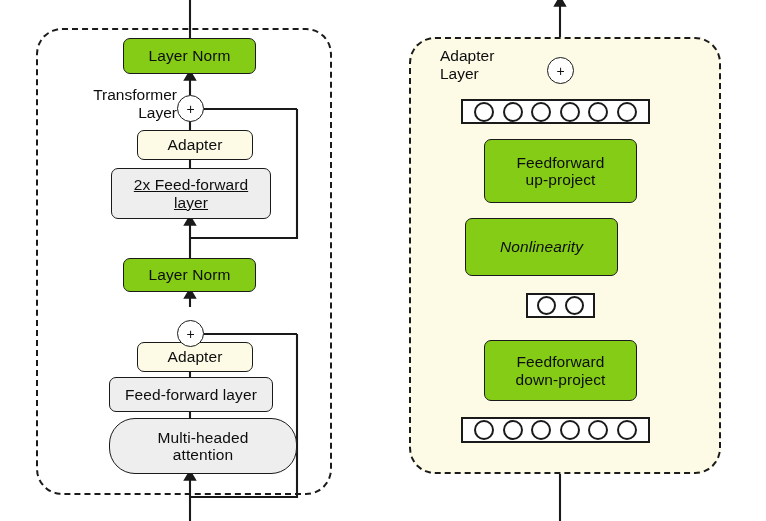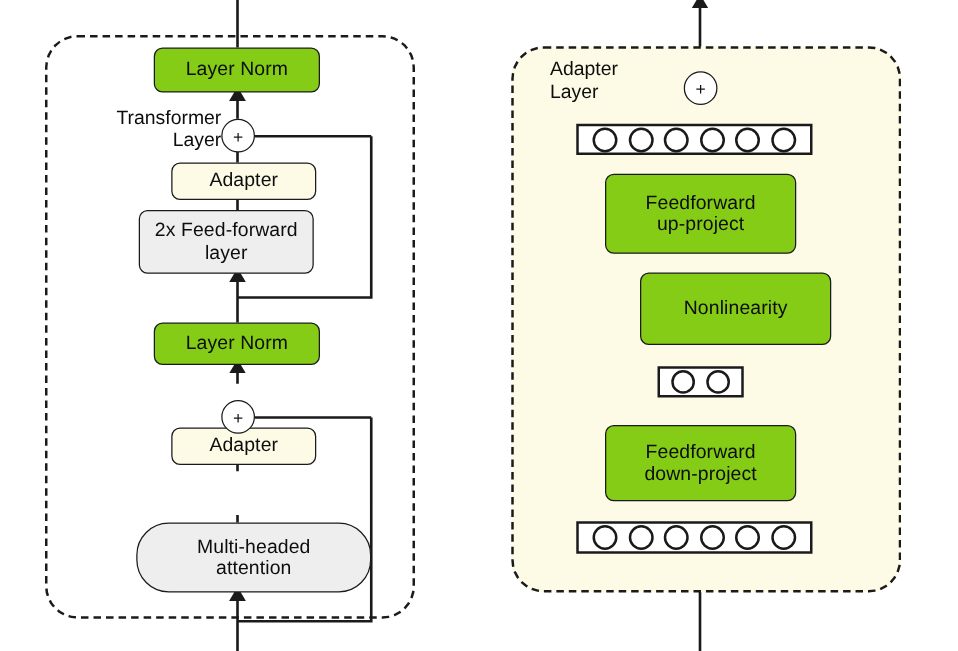--- a/index.html
+++ b/index.html
@@ -164,29 +164,30 @@
 
   <div class="panel-label" style="left:57px; top:86px; width:120px;text-align:right;">Transformer
 Layer</div>
 
   <div class="node-box fill-green" style="left:123px; top:38px; width:133px; height:36px;">Layer Norm</div>
 
   <div class="plus-node" style="left:177px; top:95px;">+</div>
 
   <div class="node-box fill-cream" style="left:137px; top:130px; width:116px; height:30px;">Adapter</div>
 
-  <div class="node-box fill-gray" style="left:111px; top:168px; width:140px; height:51px; white-space:pre-line;">2x Feed-forward
+  <div class="node-box fill-gray" style="left:111px; top:168px; width:160px; height:51px; white-space:pre-line;text-decoration:underline;">2x Feed-forward
 layer</div>
 
   <div class="node-box fill-green" style="left:123px; top:258px; width:133px; height:34px;">Layer Norm</div>
 
   <div class="plus-node" style="left:177px; top:320px;">+</div>
 
   <div class="node-box fill-cream" style="left:137px; top:342px; width:116px; height:30px;">Adapter</div>
 
+  <div class="node-box fill-gray" style="left:109px; top:377px; width:164px; height:35px;">Feed-forward layer</div>
 
   <div class="node-box fill-gray" style="left:109px; top:418px; width:188px; height:56px; white-space:pre-line;border-radius:26px;">Multi-headed
 attention</div>
 
   <div class="panel-label" style="left:440px; top:47px; width:110px;">Adapter
 Layer</div>
 
   <div class="plus-node" style="left:547px; top:57px;">+</div>
 
   <div class="vec-box" style="left:461px; top:99px; width:189px; height:25px; padding:0 7px;">
@@ -194,21 +195,21 @@
       <span class="dot"></span>
       <span class="dot"></span>
       <span class="dot"></span>
       <span class="dot"></span>
       <span class="dot"></span>
     </div>
 
   <div class="node-box fill-green" style="left:484px; top:139px; width:153px; height:64px; white-space:pre-line;">Feedforward
 up-project</div>
 
-  <div class="node-box fill-green" style="left:512px; top:218px; width:153px; height:58px;">Nonlinearity</div>
+  <div class="node-box fill-green" style="left:465px; top:218px; width:153px; height:58px;font-style:italic;">Nonlinearity</div>
 
   <div class="vec-box small" style="left:526px; top:293px; width:69px; height:25px; padding:0 5px;">
       <span class="dot"></span>
       <span class="dot"></span>
     </div>
 
   <div class="node-box fill-green" style="left:484px; top:340px; width:153px; height:61px; white-space:pre-line;">Feedforward
 down-project</div>
 
   <div class="vec-box" style="left:461px; top:417px; width:189px; height:26px; padding:0 7px;">

